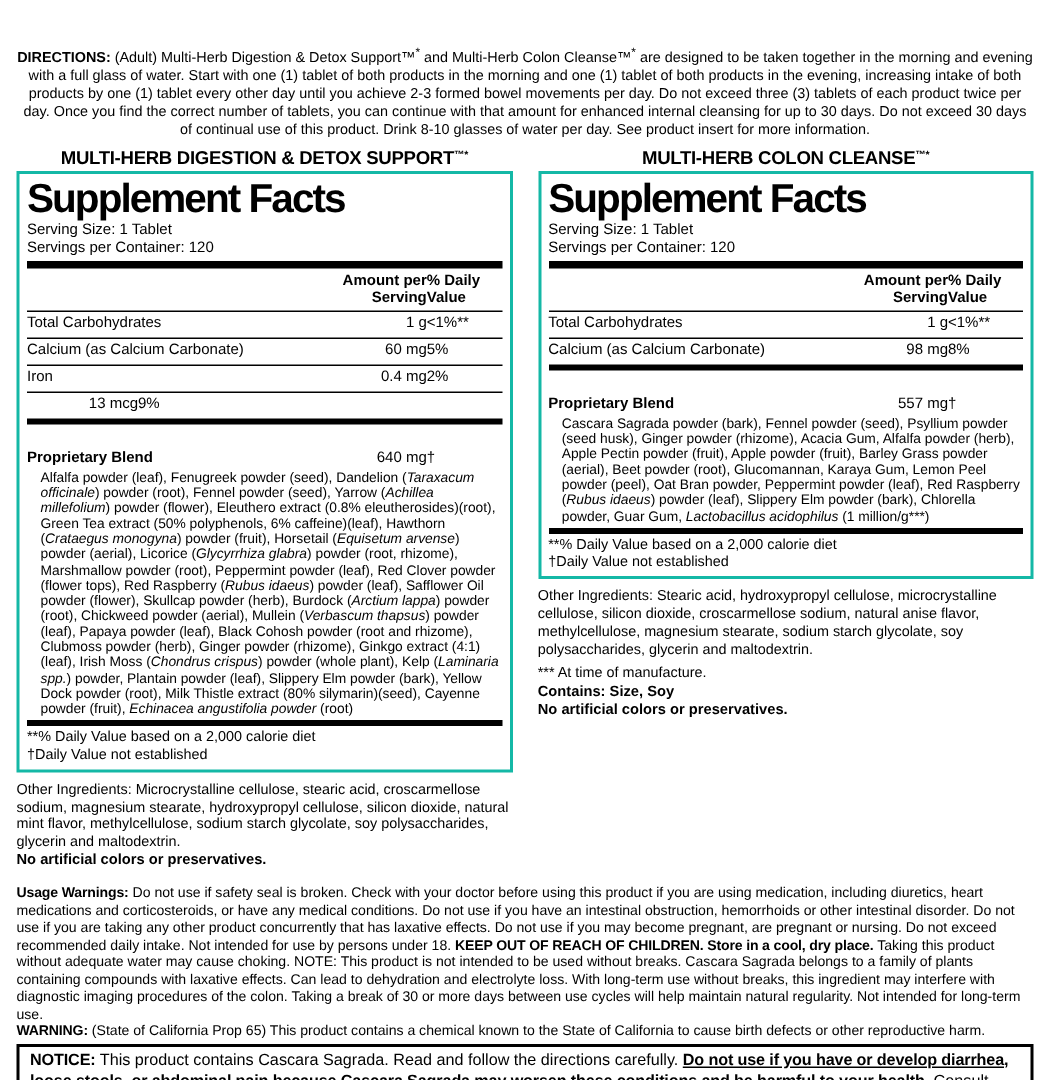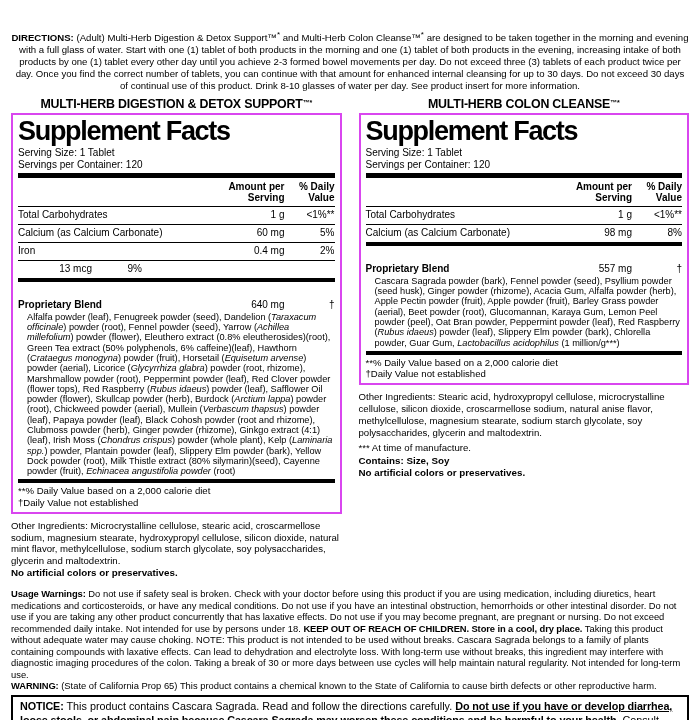--- a/index.html
+++ b/index.html
@@ -11,31 +11,31 @@
   }
   .page { padding:10px 11px 6px; }
 
   .directions { font-size:9.6px; line-height:11.9px; text-align:center;margin-top:19px; }
 
   .columns { display:grid; grid-template-columns:1fr 1fr; column-gap:17px; margin-top:5px; align-items:start; }
 
   .panel-title { text-align:center; font-weight:700; font-size:12.4px; line-height:14px; margin-bottom:2px; letter-spacing:-0.2px; white-space:nowrap; }
   .tm { font-size:7px; vertical-align:top; position:relative; top:-1px; }
 
-  .facts-box { border:2px solid #d946ef; padding:2px 5px 4px; background:#fff; }
+  .facts-box { border:2px solid #14b8a6; padding:2px 5px 4px; background:#fff; }
   .facts-title { font-weight:700; font-size:27px; line-height:29px; letter-spacing:-1.3px; margin-bottom:1px; }
   .serving-line { font-size:10px; line-height:12px; }
 
   .thick-bar { height:5px; background:#000; margin-top:2px; }
   .mid-bar { height:4px; background:#000; }
 
   .col-head { display:flex; align-items:flex-end; font-weight:700; font-size:10px; line-height:11px; padding:3px 0; }
   .col-head .spacer { flex:1; }
   .amt { width:74px; text-align:right; white-space:pre-line; }
-  .dv  { width:50px; text-align:right; white-space:pre-line; }
+  .dv  { width:50px; white-space:pre-line; }
 
   .f-row { display:flex; border-top:1px solid #000; font-size:10px; line-height:12px; padding:2px 0 3px; }
   .f-row .name { flex:1; padding-right:4px; }
 
   .blend-head { display:flex; font-size:10px; line-height:12px; padding:17px 0 0; }
   .blend-head .name { flex:1; font-weight:700; }
   .blend-ing { font-size:9.2px; line-height:10.3px; padding:1px 0 3px 9px; }
 
   .footnotes { padding-top:2px; }
   .footnote { font-size:9.6px; line-height:11.3px; }

